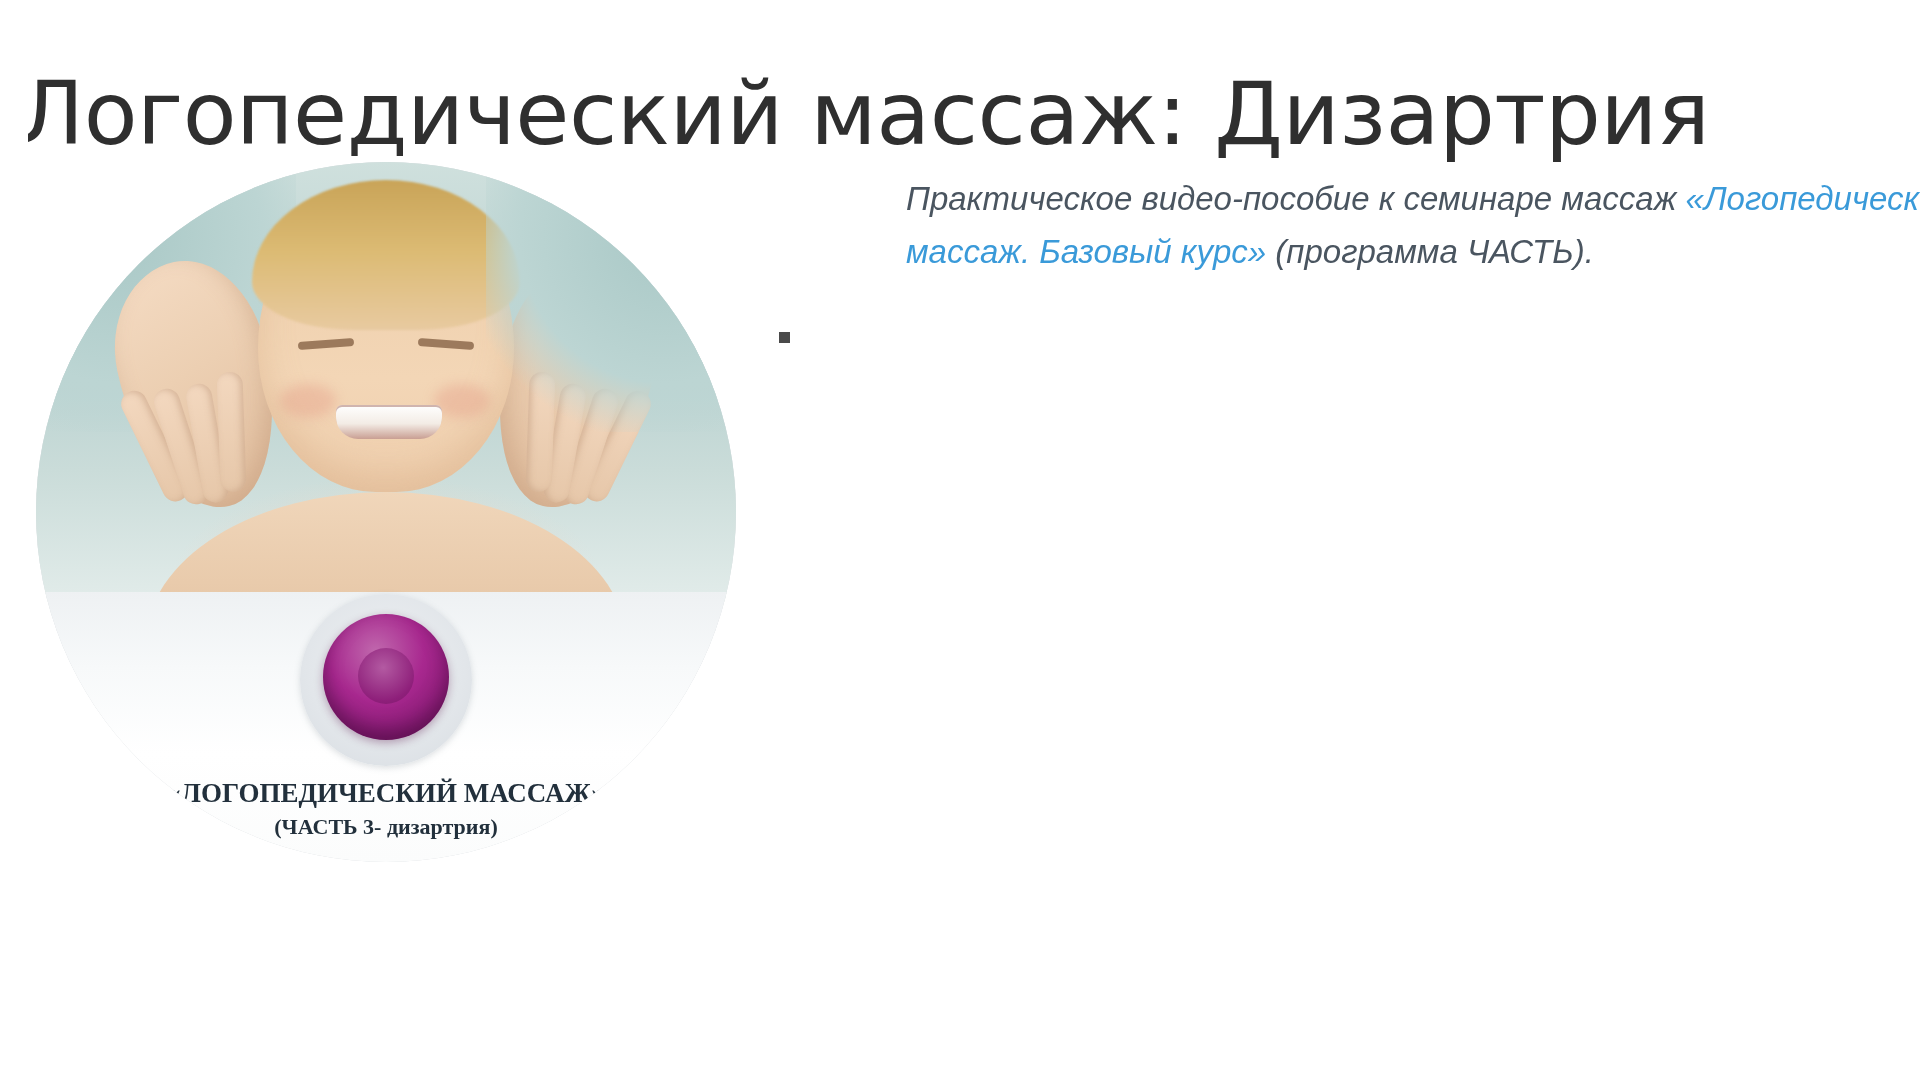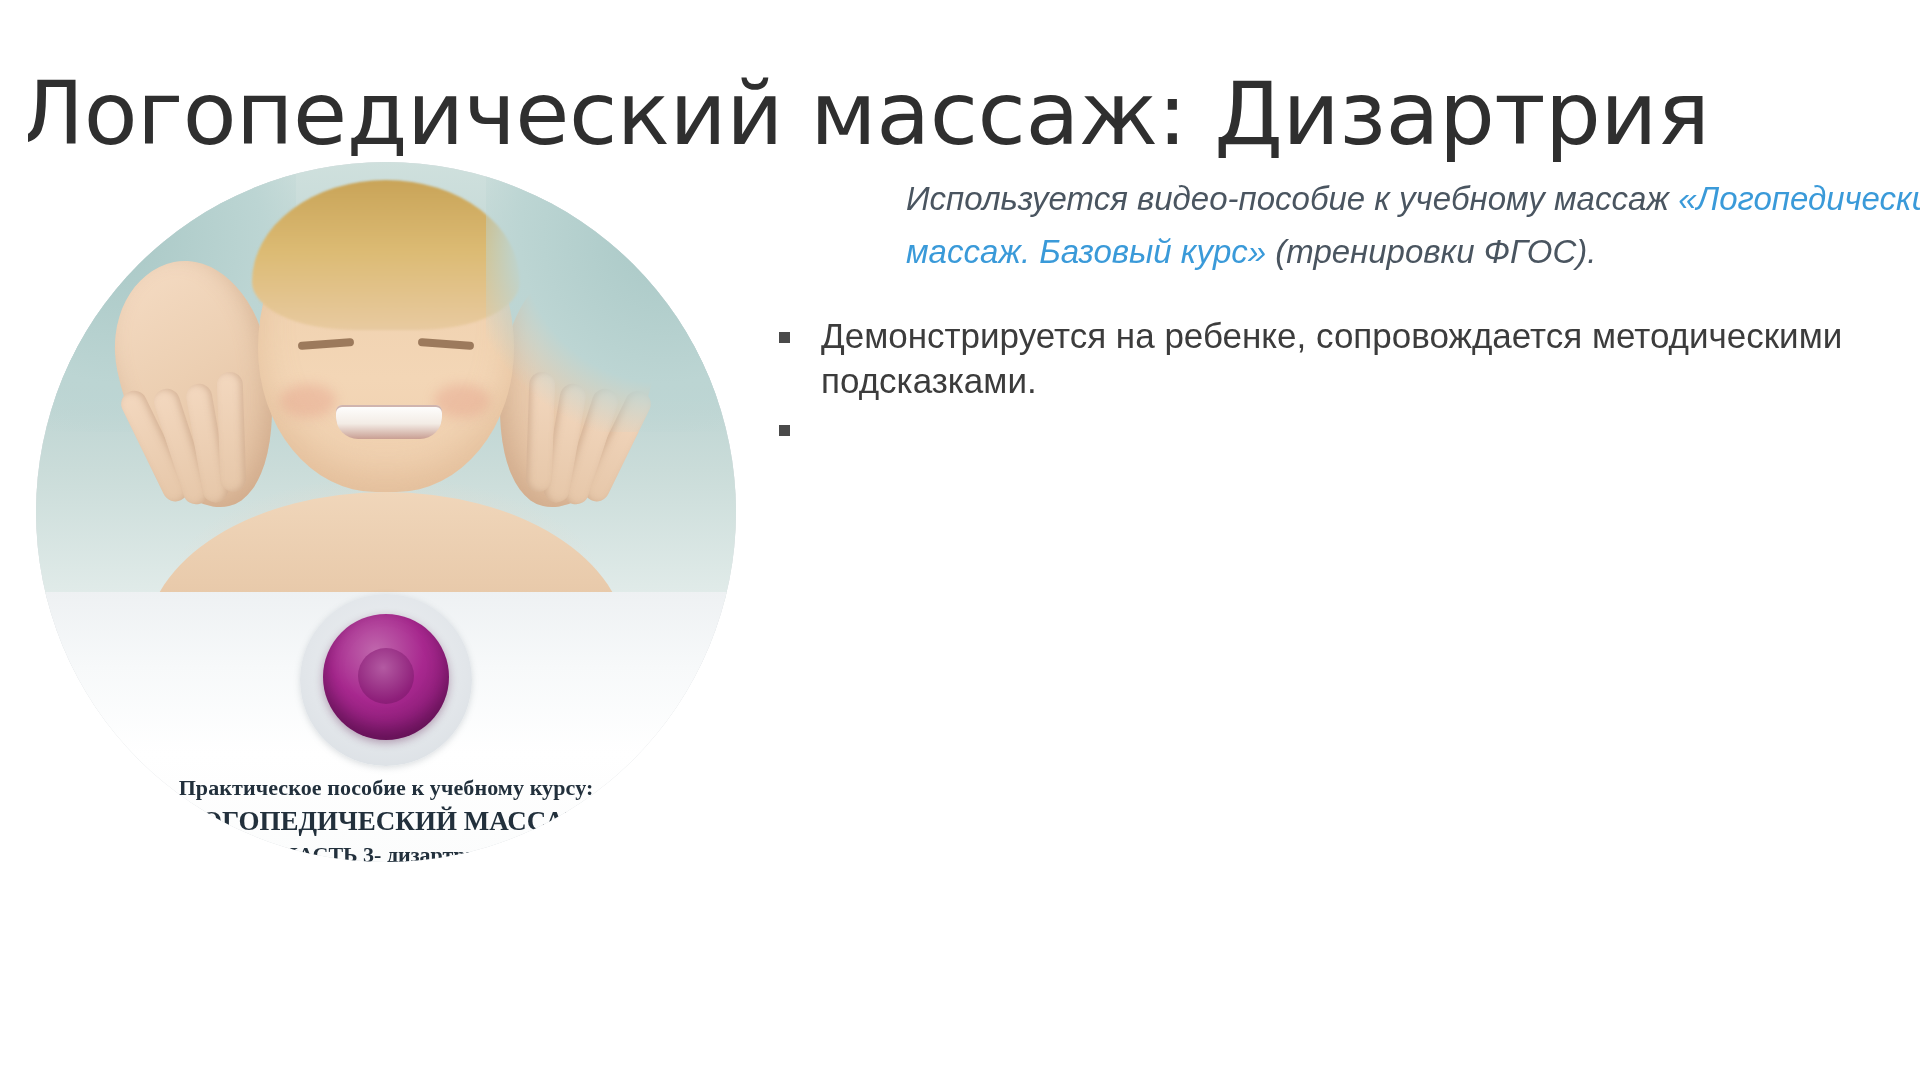--- a/index.html
+++ b/index.html
@@ -315,44 +315,42 @@
         <div class="shoulders"></div>
       </div>
 
       <div class="disc-bottom"></div>
 
       <div class="hub-ring"></div>
       <div class="hub-core"></div>
       <div class="hub-hole"></div>
 
       <div class="disc-label">
-        <div class="l1">Практическое пособие к учебному курсу:</div>
         <div class="l2">«ЛОГОПЕДИЧЕСКИЙ МАССАЖ»</div>
         <div class="l3">(ЧАСТЬ 3- дизартрия)</div>
 
       </div>
 
     </div>
   </div>
 
   <div class="content">
 
     <p class="intro">
-      <span>Используется видео-пособие к учебному</span>
+      <span>Практическое видео-пособие к семинаре</span>
       <span>массаж </span><a class="link" href="#">«Логопедический массаж. Базовый курс»</a>
-      <span>(тренировки ФГОС).</span>
+      <span>(программа ЧАСТЬ).</span>
     </p>
 
     <ul class="features">
       <li>
         <span class="bullet"></span>
       </li>
       <li>
         <span class="bullet"></span>
-        <span>Демонстрируется на ребенке, сопровождается методическими подсказками.</span>
       </li>
       <li>
         <span class="bullet"></span>
       </li>
     </ul>
 
   </div>
 
 </div>
 

